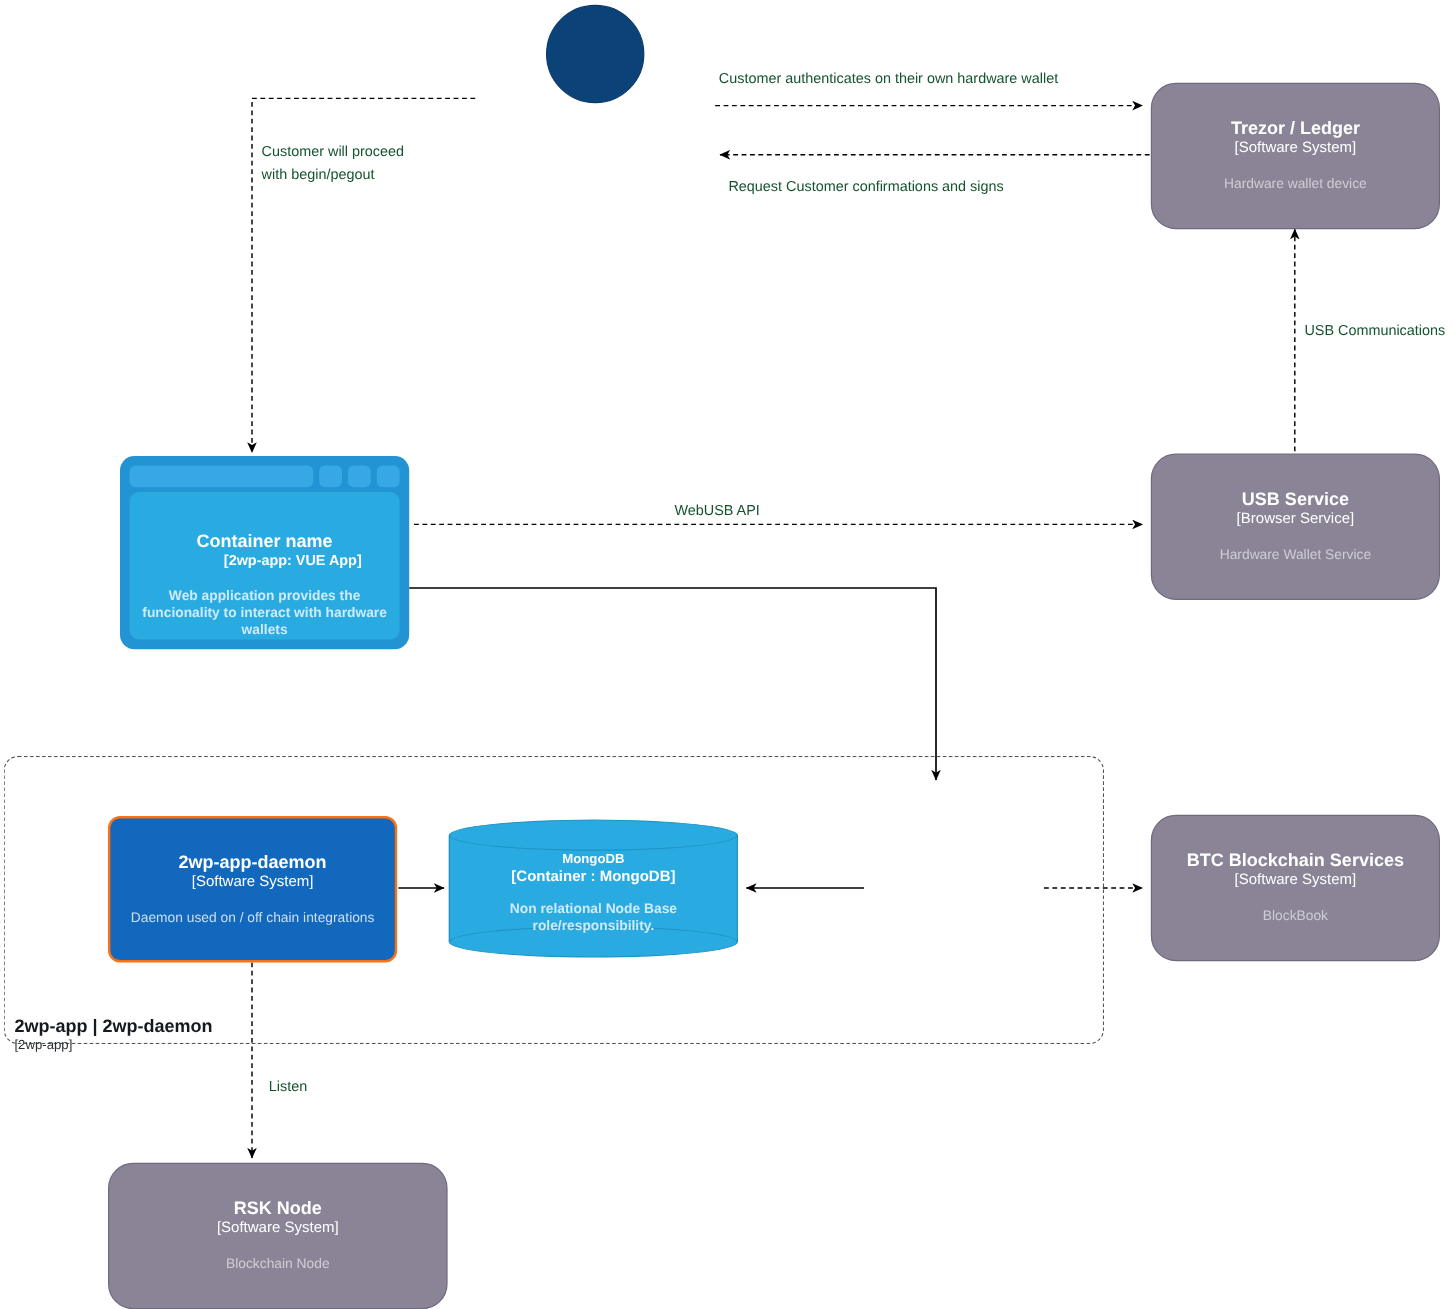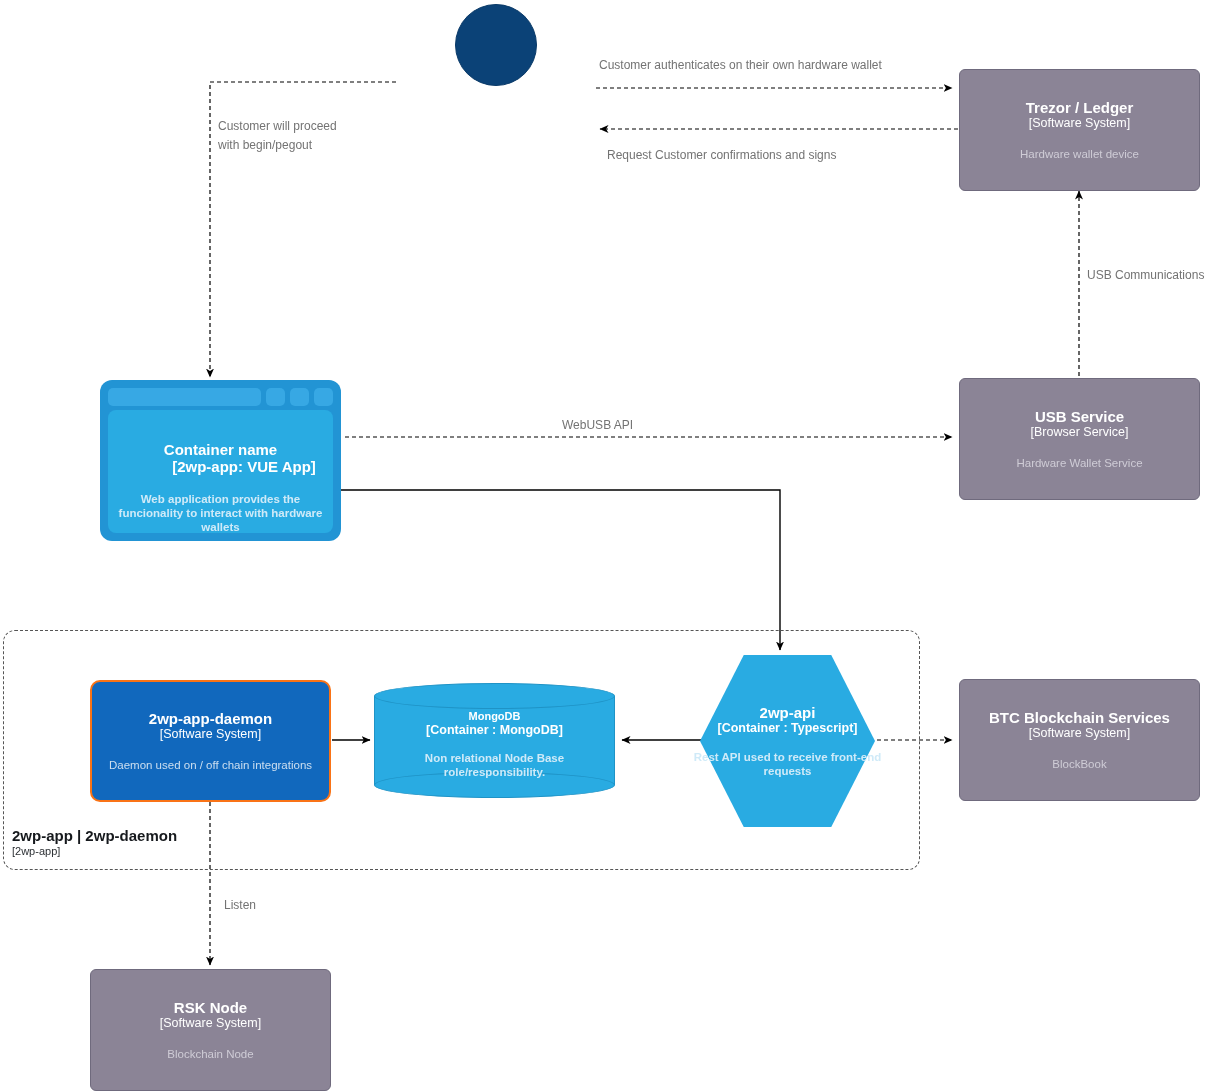--- a/index.html
+++ b/index.html
@@ -11,21 +11,21 @@
   #canvas{position:absolute;inset:0;width:1211px;height:1091px;}
   svg.layer{position:absolute;left:0;top:0;width:1211px;height:1091px;pointer-events:none;}
 
   .node{position:absolute;box-sizing:border-box;display:flex;flex-direction:column;
         align-items:center;justify-content:center;text-align:center;}
   .n-title{color:#ffffff;font-weight:bold;line-height:1.18;}
   .n-tech{color:#ffffff;line-height:1.18;}
   .n-desc{color:#d8d4de;line-height:1.22;}
 
   
-  .sys{background:#8b8496;border:1px solid #6f6a7d;border-radius:6px;}
+  .sys{background:#8b8496;border:1px solid #6f6a7d;border-radius:21px;}
   .sys .n-title{font-size:15px;}
   .sys .n-tech{font-size:12.5px;}
   .sys .n-desc{font-size:11.5px;margin-top:16px;color:#cfccd6;}
 
   
   .person-body{background:#0b4277;border:1px solid #0a3a68;border-radius:38px;}
   .person-head{position:absolute;background:#0b4277;border:1px solid #0a3a68;border-radius:50%;}
   .person-body .n-title{font-size:15px;}
   .person-body .n-tech{font-size:12.5px;}
   .person-body .n-desc{font-size:11.5px;margin-top:15px;color:#cfd8e2;}
@@ -38,21 +38,21 @@
 
   
   .browser{background:#2294d4;border-radius:12px;}
   .browser-chrome{position:absolute;left:8px;top:8px;right:8px;height:18px;display:flex;gap:5px;}
   .chrome-bar{flex:1;background:#37a8e4;border-radius:5px;}
   .chrome-dot{width:19px;background:#37a8e4;border-radius:5px;}
   .browser-screen{position:absolute;left:8px;top:30px;right:8px;bottom:8px;
       background:#29abe2;border-radius:8px;display:flex;flex-direction:column;
       align-items:center;justify-content:center;text-align:center;}
   .browser-screen .n-title{font-size:15px;margin-top:32px;}
-  .browser-screen .n-tech{font-size:15px;font-weight:bold;padding-left:47px;}
+  .browser-screen .n-tech{font-size:12px;font-weight:bold;padding-left:47px;}
   .browser-screen .n-desc{font-size:11.5px;font-weight:bold;margin-top:16px;color:#cfeaf8;padding:0 8px;}
 
   
   .db-wrap{position:absolute;}
   .db-body{position:absolute;left:0;right:0;top:13px;bottom:13px;background:#29abe2;
            border-left:1px solid #1f93c6;border-right:1px solid #1f93c6;}
   .db-top{position:absolute;left:0;right:0;top:0;height:26px;background:#29abe2;
           border:1px solid #1f93c6;border-radius:50%;box-sizing:border-box;}
   .db-bottom{position:absolute;left:0;right:0;bottom:0;height:26px;background:#29abe2;
           border:1px solid #1f93c6;border-radius:50%;box-sizing:border-box;}
@@ -68,25 +68,25 @@
      clip-path:polygon(25% 0%,75% 0%,100% 50%,75% 100%,25% 100%,0% 50%);}
   .hex-text{position:absolute;inset:0;display:flex;flex-direction:column;
      align-items:center;justify-content:center;text-align:center;z-index:3;}
   .hex-text .n-title{font-size:15px;}
   .hex-text .n-tech{font-size:12.5px;font-weight:bold;}
   .hex-text .n-desc{font-size:11.5px;font-weight:bold;margin-top:14px;color:#cfeaf8;
      width:190px;}
 
   
   .boundary{position:absolute;border:1.5px dashed #555555;border-radius:12px;box-sizing:border-box;}
-  .boundary-label{position:absolute;text-align:left;}
+  .boundary-label{position:absolute;text-align:left;margin-top:20px;}
   .bl-name{font-size:15px;font-weight:bold;color:#16191d;line-height:1.2;}
   .bl-tech{font-size:11px;color:#2b2f33;line-height:1.2;}
 
-  .edge-label{position:absolute;font-size:12px;color:#737373;line-height:1.55;white-space:pre;}
+  .edge-label{position:absolute;font-size:12px;color:#14532d;line-height:1.55;white-space:pre;}
 </style>
 </head>
 <body>
 
 <div id="canvas">
 
   <svg class="layer" viewBox="0 0 1211 1091">
     <defs>
       <marker id="arrow" markerWidth="10" markerHeight="10" refX="8.5" refY="4" orient="auto" markerUnits="userSpaceOnUse">
         <path d="M0,0 L9,4 L0,8 L2.4,4 z" fill="#000000"></path>
@@ -166,34 +166,26 @@
     <div class="db-body"></div>
     <div class="db-bottom"></div>
     <div class="db-top"></div>
     <div class="db-text">
       <div class="n-title">MongoDB</div>
       <div class="n-tech">[Container : MongoDB]</div>
       <div class="n-desc">Non relational Node Base role/responsibility.</div>
     </div>
   </div>
 
-  <div class="hex-wrap" style="left:700px;top:655px;width:175px;height:172px;">
-    <div class="hex-shape"></div>
-    <div class="hex-text">
-      <div class="n-title">2wp-api</div>
-      <div class="n-tech">[Container : Typescript]</div>
-      <div class="n-desc">Rest API used to receive front-end requests</div>
-    </div>
-  </div>
 
   <div class="node sys" style="left:959px;top:679px;width:241px;height:122px;">
     <div class="n-title">BTC Blockchain Services</div>
     <div class="n-tech">[Software System]</div>
     <div class="n-desc">BlockBook</div>
   </div>
 
-  <div class="node sys" style="left:90px;top:969px;width:241px;height:122px;">
+  <div class="node sys" style="left:90px;top:969px;width:283px;height:122px;">
     <div class="n-title">RSK Node</div>
     <div class="n-tech">[Software System]</div>
     <div class="n-desc">Blockchain Node</div>
   </div>
 
 </div>
 
 </body></html>

